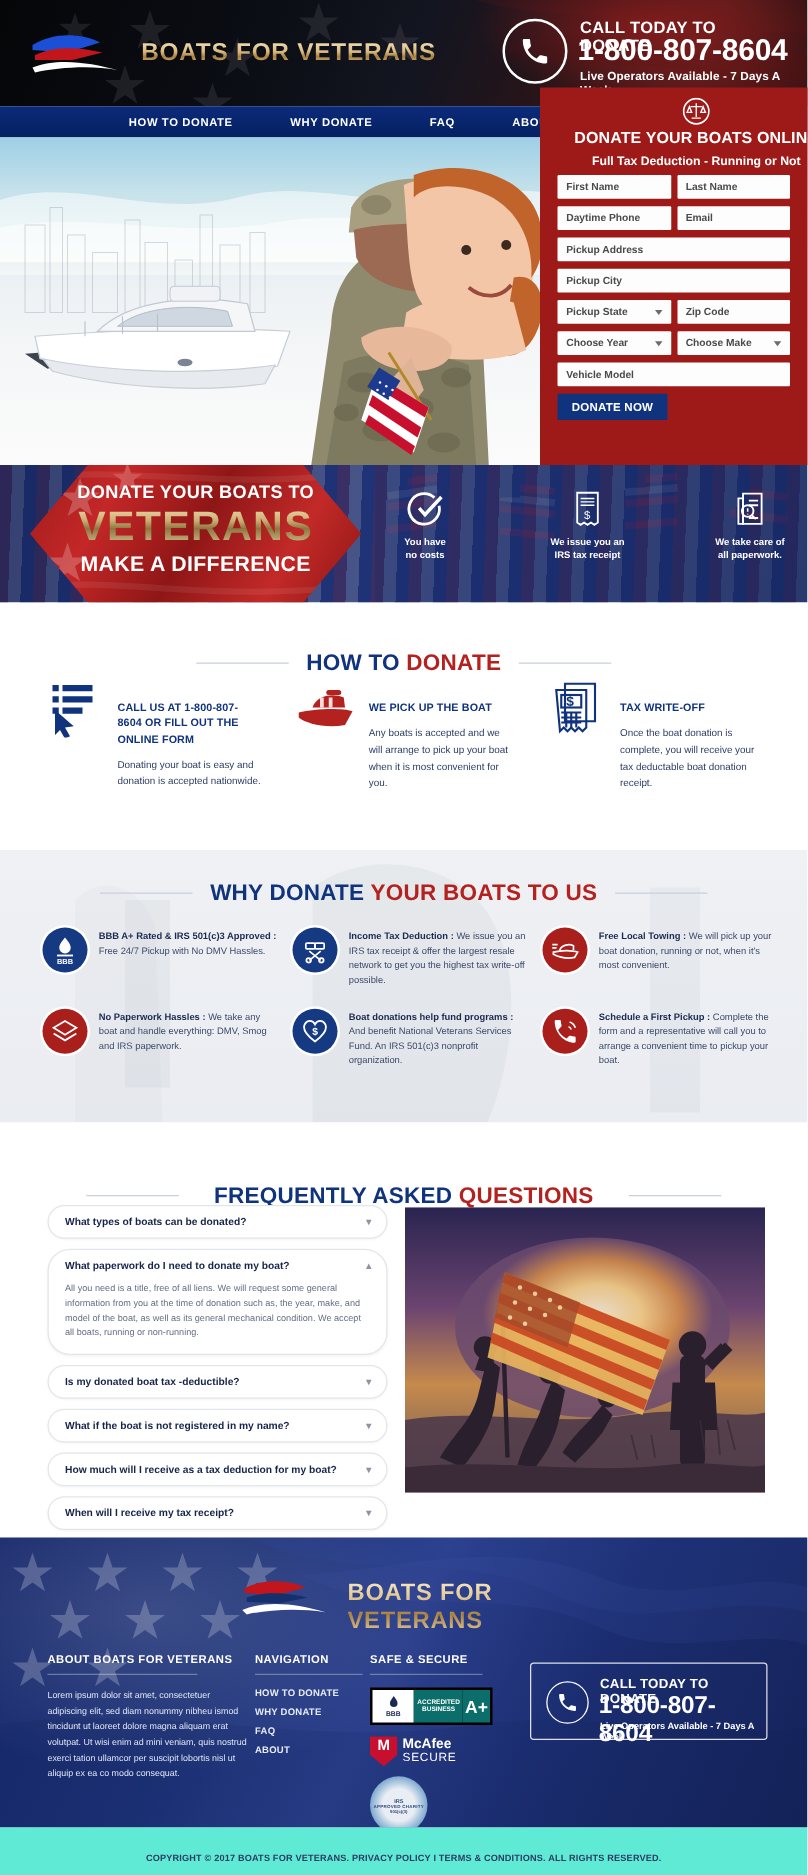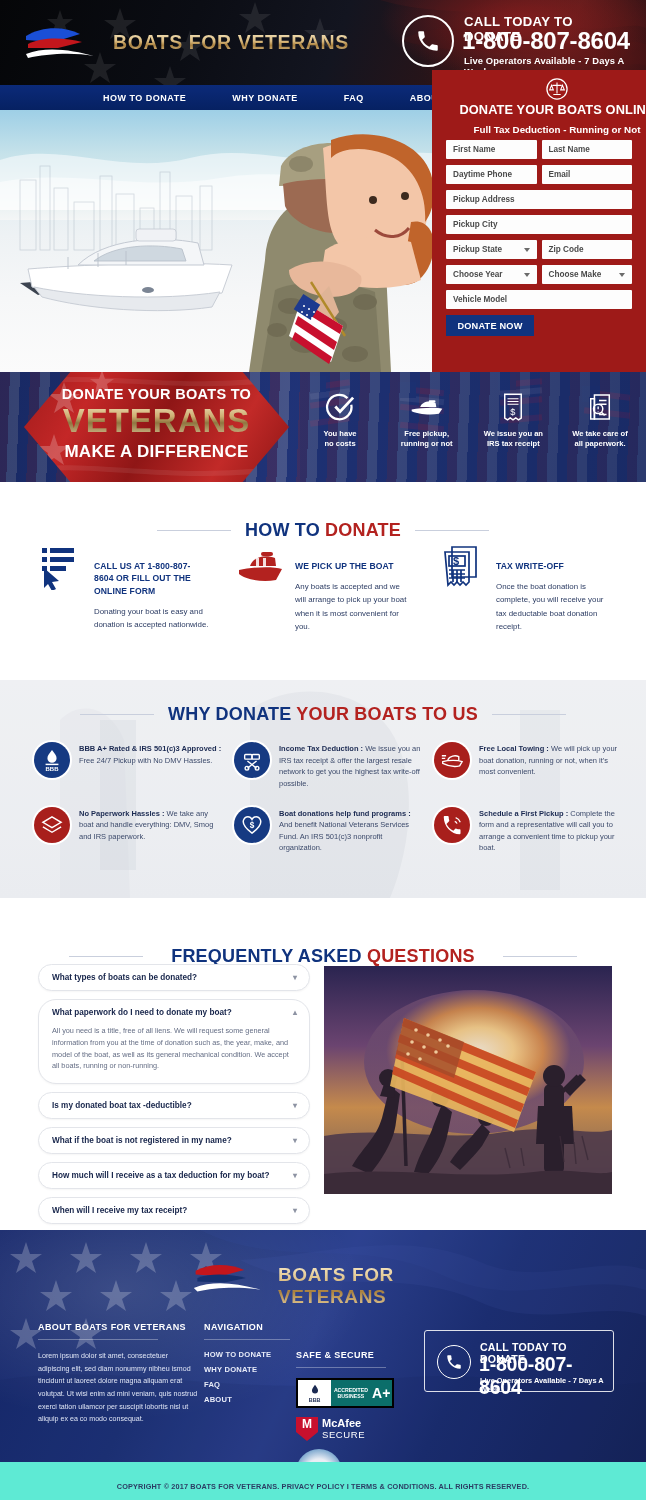--- a/index.html
+++ b/index.html
@@ -177,21 +177,21 @@
   }
   .fcol{ position:absolute; color:#fff; }
   .fcol h4{ font-size:9px; font-weight:bold; letter-spacing:.4px; padding-bottom:7px; }
   .fcol .rule{ width:120px; height:1px; background:rgba(255,255,255,.32); margin-bottom:10px; }
   .f-about{ left:38px; top:92px; width:160px; }
   .f-about p{ font-size:7.1px; line-height:1.78; color:#dfe5f5; }
   .f-nav{ left:204px; top:92px; width:110px; }
   .f-nav .rule{ width:86px; }
   .f-nav ul{ list-style:none; }
   .f-nav li{ font-size:7.6px; font-weight:bold; color:#e7ebf8; margin-bottom:6px; cursor:pointer; letter-spacing:.2px; }
-  .f-safe{ left:296px; top:92px; width:120px;margin-top:28px; }
+  .f-safe{ left:296px; top:92px; width:120px; }
   .f-safe .rule{ width:90px; }
   .bbb{ width:98px; height:30px; background:#000; display:flex; align-items:center; padding:2px; }
   .bbb .b1{ width:34px; height:26px; background:#fff; display:flex; flex-direction:column; align-items:center; justify-content:center; }
   .bbb .b2{ width:40px; height:26px; background:#0b6e6a; color:#fff; font-size:5.2px; font-weight:bold; display:flex; flex-direction:column; align-items:center; justify-content:center; line-height:1.25; }
   .bbb .b3{ width:22px; height:26px; background:#0b6e6a; color:#fff; font-size:14px; font-weight:bold; display:flex; align-items:center; justify-content:center; }
   .mcafee{ display:flex; align-items:center; gap:4px; margin-top:9px; }
   .mc-shield{ width:22px; height:24px; background:#c8102e; clip-path:polygon(0 0,100% 0,100% 62%,50% 100%,0 62%); display:flex; align-items:flex-start; justify-content:center; color:#fff; font-size:12px; font-weight:bold; }
   .mc-txt{ color:#fff; line-height:1.05; }
   .mc-txt .m1{ font-size:11px; font-weight:bold; }
   .mc-txt .m2{ font-size:9.5px; letter-spacing:.6px; }
@@ -452,31 +452,20 @@
   <div class="perks">
     <div class="perk">
       <div class="pi">
         <svg width="30" height="30" viewBox="0 0 32 32" fill="none" stroke="#fff" stroke-width="2.4">
           <path d="M28 13.5A13 13 0 1 1 24 6.5"></path>
             <path d="M11 15.5 L16 21 L30 6" stroke-width="3"></path>
         </svg>
       </div>
       <div class="pt" style="white-space:pre-line">You have
 no costs</div>
-    </div>
-    <div class="perk">
-      <div class="pi">
-        <svg width="34" height="20" viewBox="0 0 40 22" fill="#fff">
-          <path d="M2,14 C12,12 30,11 38,13 L34,19 C22,21 8,19 2,16 Z"></path>
-          <path d="M12,11 C14,5 22,3 30,6 L31,11 Z"></path>
-          <rect x="22" y="3" width="8" height="2.6" rx="1.3"></rect>
-        </svg>
-      </div>
-      <div class="pt" style="white-space:pre-line">Free pickup,
-running or not</div>
     </div>
     <div class="perk">
       <div class="pi">
         <svg width="22" height="30" viewBox="0 0 24 32" fill="none" stroke="#fff" stroke-width="1.6">
           <path d="M3,2 h18 v26 l-3,2 -3,-2 -3,2 -3,-2 -3,2 -3,-2 z" fill="none"></path>
           <path d="M6,7 h12 M6,10 h12 M6,13 h12" stroke-width="1.3"></path>
           <text x="9" y="25" font-size="10" fill="#fff" stroke="none" font-family="Liberation Sans">$</text>
         </svg>
       </div>
       <div class="pt" style="white-space:pre-line">We issue you an

